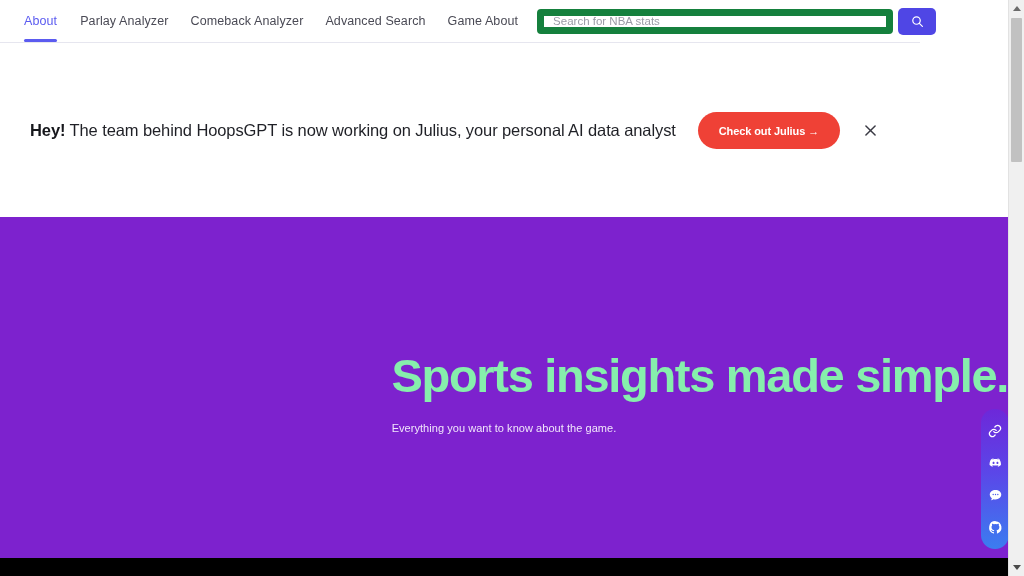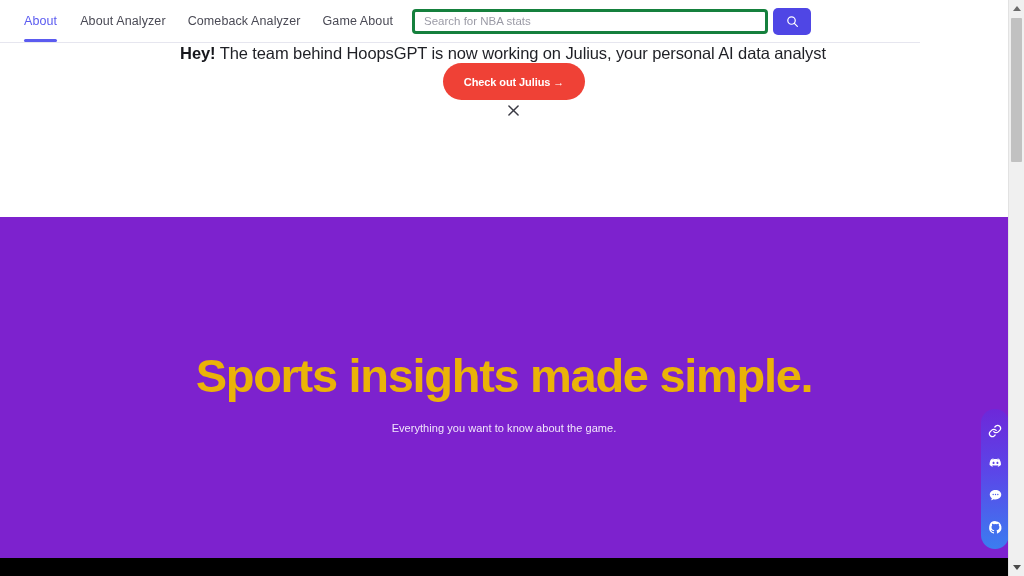--- a/index.html
+++ b/index.html
@@ -84,21 +84,21 @@
 
   
   #search-wrap {
     display: flex;
     align-items: center;
     margin-left: 8px;
   }
   #search-input {
     width: 356px;
     height: 25px;
-    border: 3px solid #15803d;
+    border: 7px solid #15803d;
     border-radius: 4px;
     padding: 0 9px;
     font-size: 11.5px;
     font-family: "Liberation Sans", sans-serif;
     color: #2d2d35;
     background: #ffffff;
     outline: none;
     box-sizing: border-box;
   }
   #search-input::placeholder { color: #9b9ba6; }
@@ -121,21 +121,20 @@
     position: absolute;
     left: 0;
     top: 44px;
     width: 1008px;
     height: 173px;
     background: #ffffff;
     display: flex;
     align-items: center;
     box-sizing: border-box;
     padding: 0 32px 0 30px;
-    flex-direction: column;
   }
   #banner-text {
     font-size: 16.5px;
     color: #1f2026;
     letter-spacing: -0.1px;
     white-space: nowrap;
   }
   #banner-text .hey {
     font-weight: bold;
     color: #16171c;
@@ -183,23 +182,24 @@
     left: 0;
     top: 0;
     width: 1008px;
     text-align: center;
   }
   #hero-title {
     margin: 0;
     padding-top: 134px;
     font-size: 47px;
     font-weight: bold;
-    color: #eab308;
+    color: #86efac;
     letter-spacing: -1.3px;
     line-height: 1.05;
+    text-align: right;
   }
   #hero-subtitle {
     margin: 0;
     padding-top: 22px;
     font-size: 11px;
     color: #f1e6fb;
     letter-spacing: 0.05px;
   }
 
   
@@ -290,24 +290,27 @@
 
   <div id="content">
 
     <div id="header">
 
       <div id="nav">
         <div class="nav-item active">
           <span>About</span>
         </div>
         <div class="nav-item">
-          <span>About Analyzer</span>
+          <span>Parlay Analyzer</span>
         </div>
         <div class="nav-item">
           <span>Comeback Analyzer</span>
+        </div>
+        <div class="nav-item">
+          <span>Advanced Search</span>
         </div>
         <div class="nav-item">
           <span>Game About</span>
         </div>
       </div>
 
       <div id="search-wrap">
         <input id="search-input" type="text" placeholder="Search for NBA stats" style="">
         <button id="search-button">
           <svg width="13" height="13" viewBox="0 0 16 16" fill="none">

